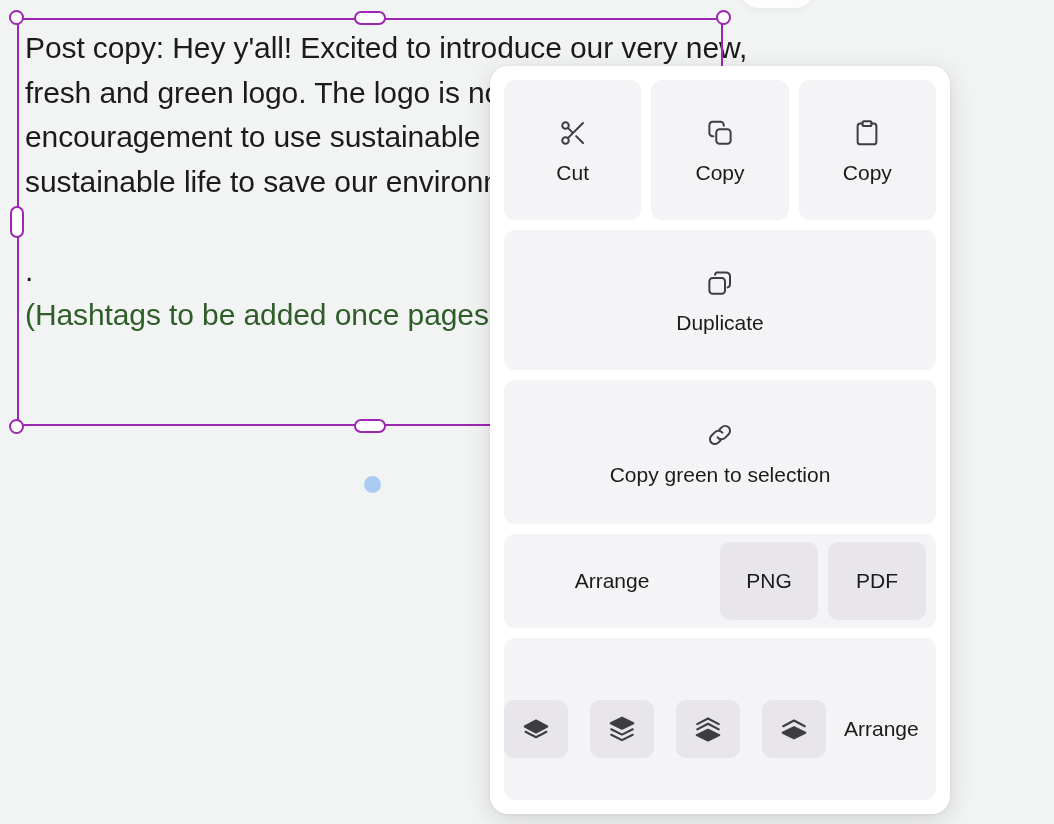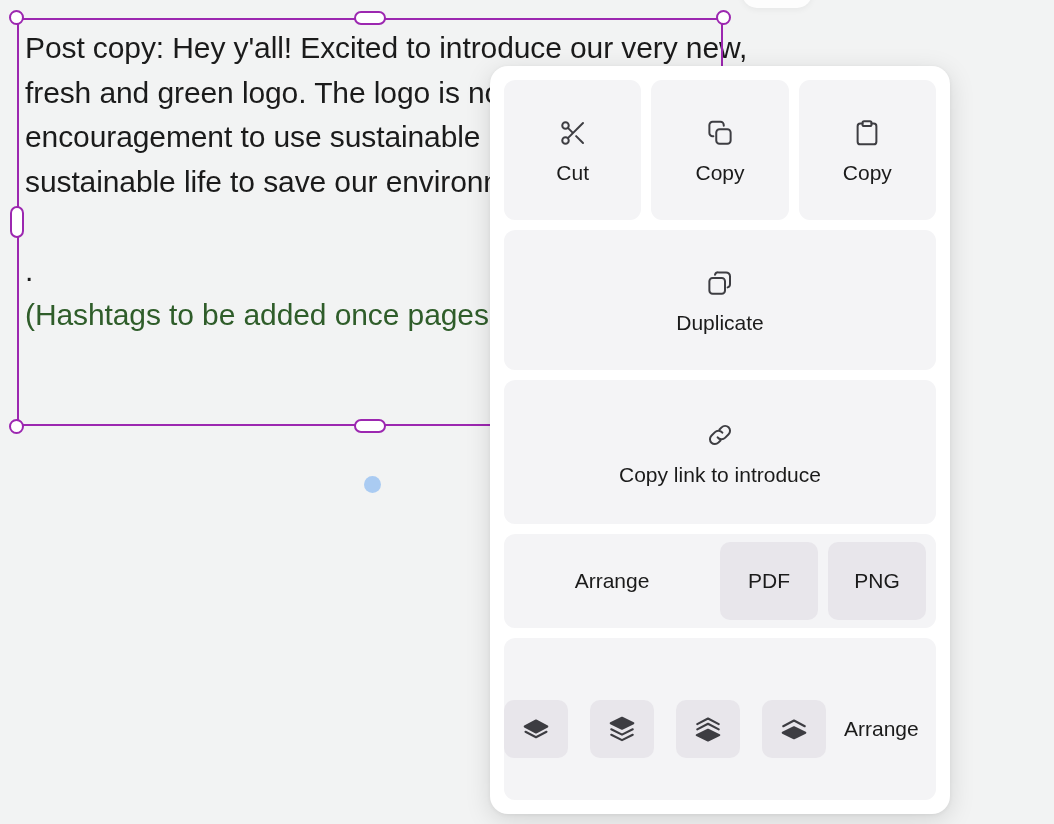--- a/index.html
+++ b/index.html
@@ -316,27 +316,27 @@
 
   </div>
 
   <div class="tile" id="tile-copy-link">
     <span class="tile-icon">
       <svg viewBox="0 0 24 24" fill="none" stroke="currentColor" stroke-width="1.6" stroke-linecap="round" stroke-linejoin="round">
         <path d="M10.1 13.9a3.9 3.9 0 0 0 5.9 0.4l2.9-2.9a3.9 3.9 0 1 0-5.6-5.5l-1.7 1.7"></path>
         <path d="M13.9 10.1a3.9 3.9 0 0 0-5.9-0.4l-2.9 2.9a3.9 3.9 0 1 0 5.6 5.5l1.7-1.7"></path>
       </svg>
     </span>
-    <span class="tile-label">Copy link to introduce</span>
+    <span class="tile-label">Copy green to selection</span>
   </div>
 
   <div id="row-download">
     <div id="download-label">Arrange</div>
+    <div class="format-btn">PNG</div>
     <div class="format-btn">PDF</div>
-    <div class="format-btn">PNG</div>
   </div>
 
   <div id="section-arrange">
     <div id="arrange-buttons">
 
       <div class="arrange-btn">
         <span>
           <svg viewBox="0 0 24 24" fill="none" stroke="currentColor" stroke-width="1.7" stroke-linecap="round" stroke-linejoin="round">
             <path d="M12 5.2 21 10l-9 4.8L3 10z" fill="currentColor" stroke="currentColor"></path>
             <path d="M3.6 14.2 12 18.6l8.4-4.4"></path>

